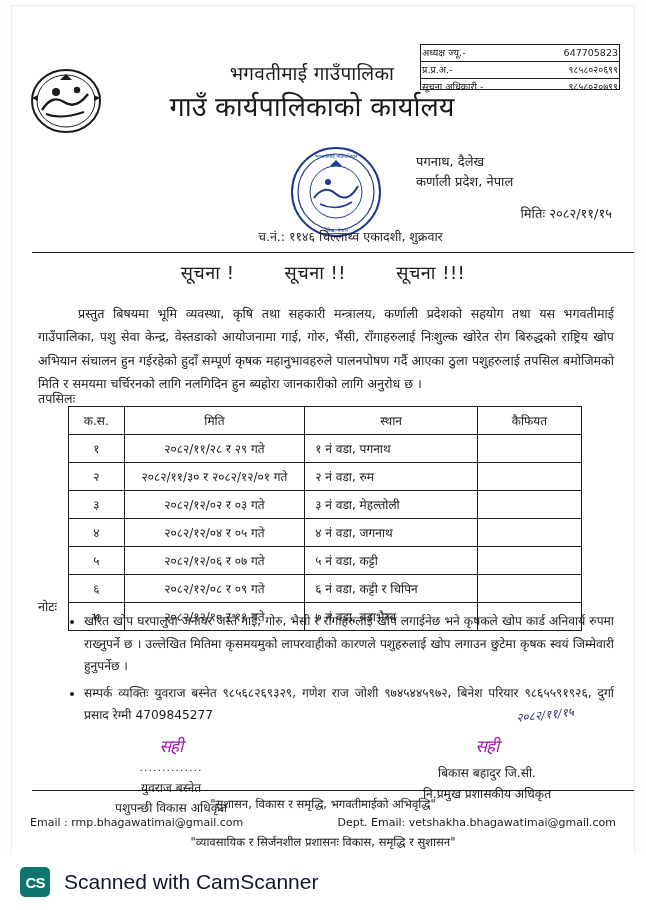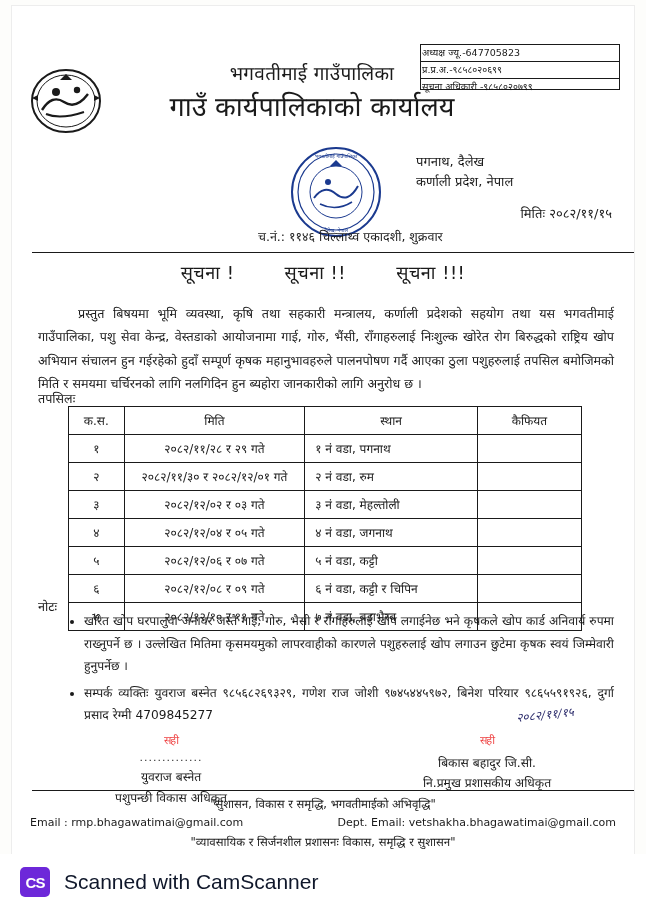--- a/index.html
+++ b/index.html
@@ -35,20 +35,21 @@
   .contact-box {
     position: absolute;
     right: 14px;
     top: 38px;
     width: 200px;
     font-size: 9.5px;
     line-height: 1.45;
   }
   .contact-box .row {
     display: flex;
+    justify-content: space-between;
     border-bottom: 1px solid #1a1a1a;
     padding: 1px 2px 1px 2px;
   }
   .contact-box .row:first-child { border-top: 1px solid #1a1a1a; }
   .contact-box .row span.lbl { white-space: nowrap; }
   .contact-box .row span.val { white-space: nowrap; }
   .contact-frame {
     position: absolute;
     right: 14px;
     top: 38px;
@@ -202,22 +203,23 @@
     position: absolute;
     right: 42px;
     top: 726px;
     width: 210px;
     text-align: center;
     font-size: 12.2px;
     line-height: 1.7;
   }
   .sig-scribble {
     font-family: "DejaVu Serif", serif;
-    font-size: 11px;
-    color: #ef4444;
+    font-style: italic;
+    font-size: 17px;
+    color: #a21caf;
     letter-spacing: -1px;
     display: block;
     margin-bottom: 2px;
   }
   .sig-dots {
     display: block;
     font-size: 11px;
     letter-spacing: 1px;
     color: #333;
     margin-top: -4px;
@@ -263,21 +265,21 @@
     height: 56px;
     background: #ffffff;
     display: flex;
     align-items: center;
     padding-left: 20px;
     box-sizing: border-box;
   }
   .cam-logo {
     width: 30px; height: 30px;
     border-radius: 5px;
-    background: #6d28d9;
+    background: #0f766e;
     color: #fff;
     font-size: 15px;
     font-weight: bold;
     display: flex;
     align-items: center;
     justify-content: center;
     font-family: "Liberation Sans", sans-serif;
     letter-spacing: -1px;
   }
   .cam-text {

